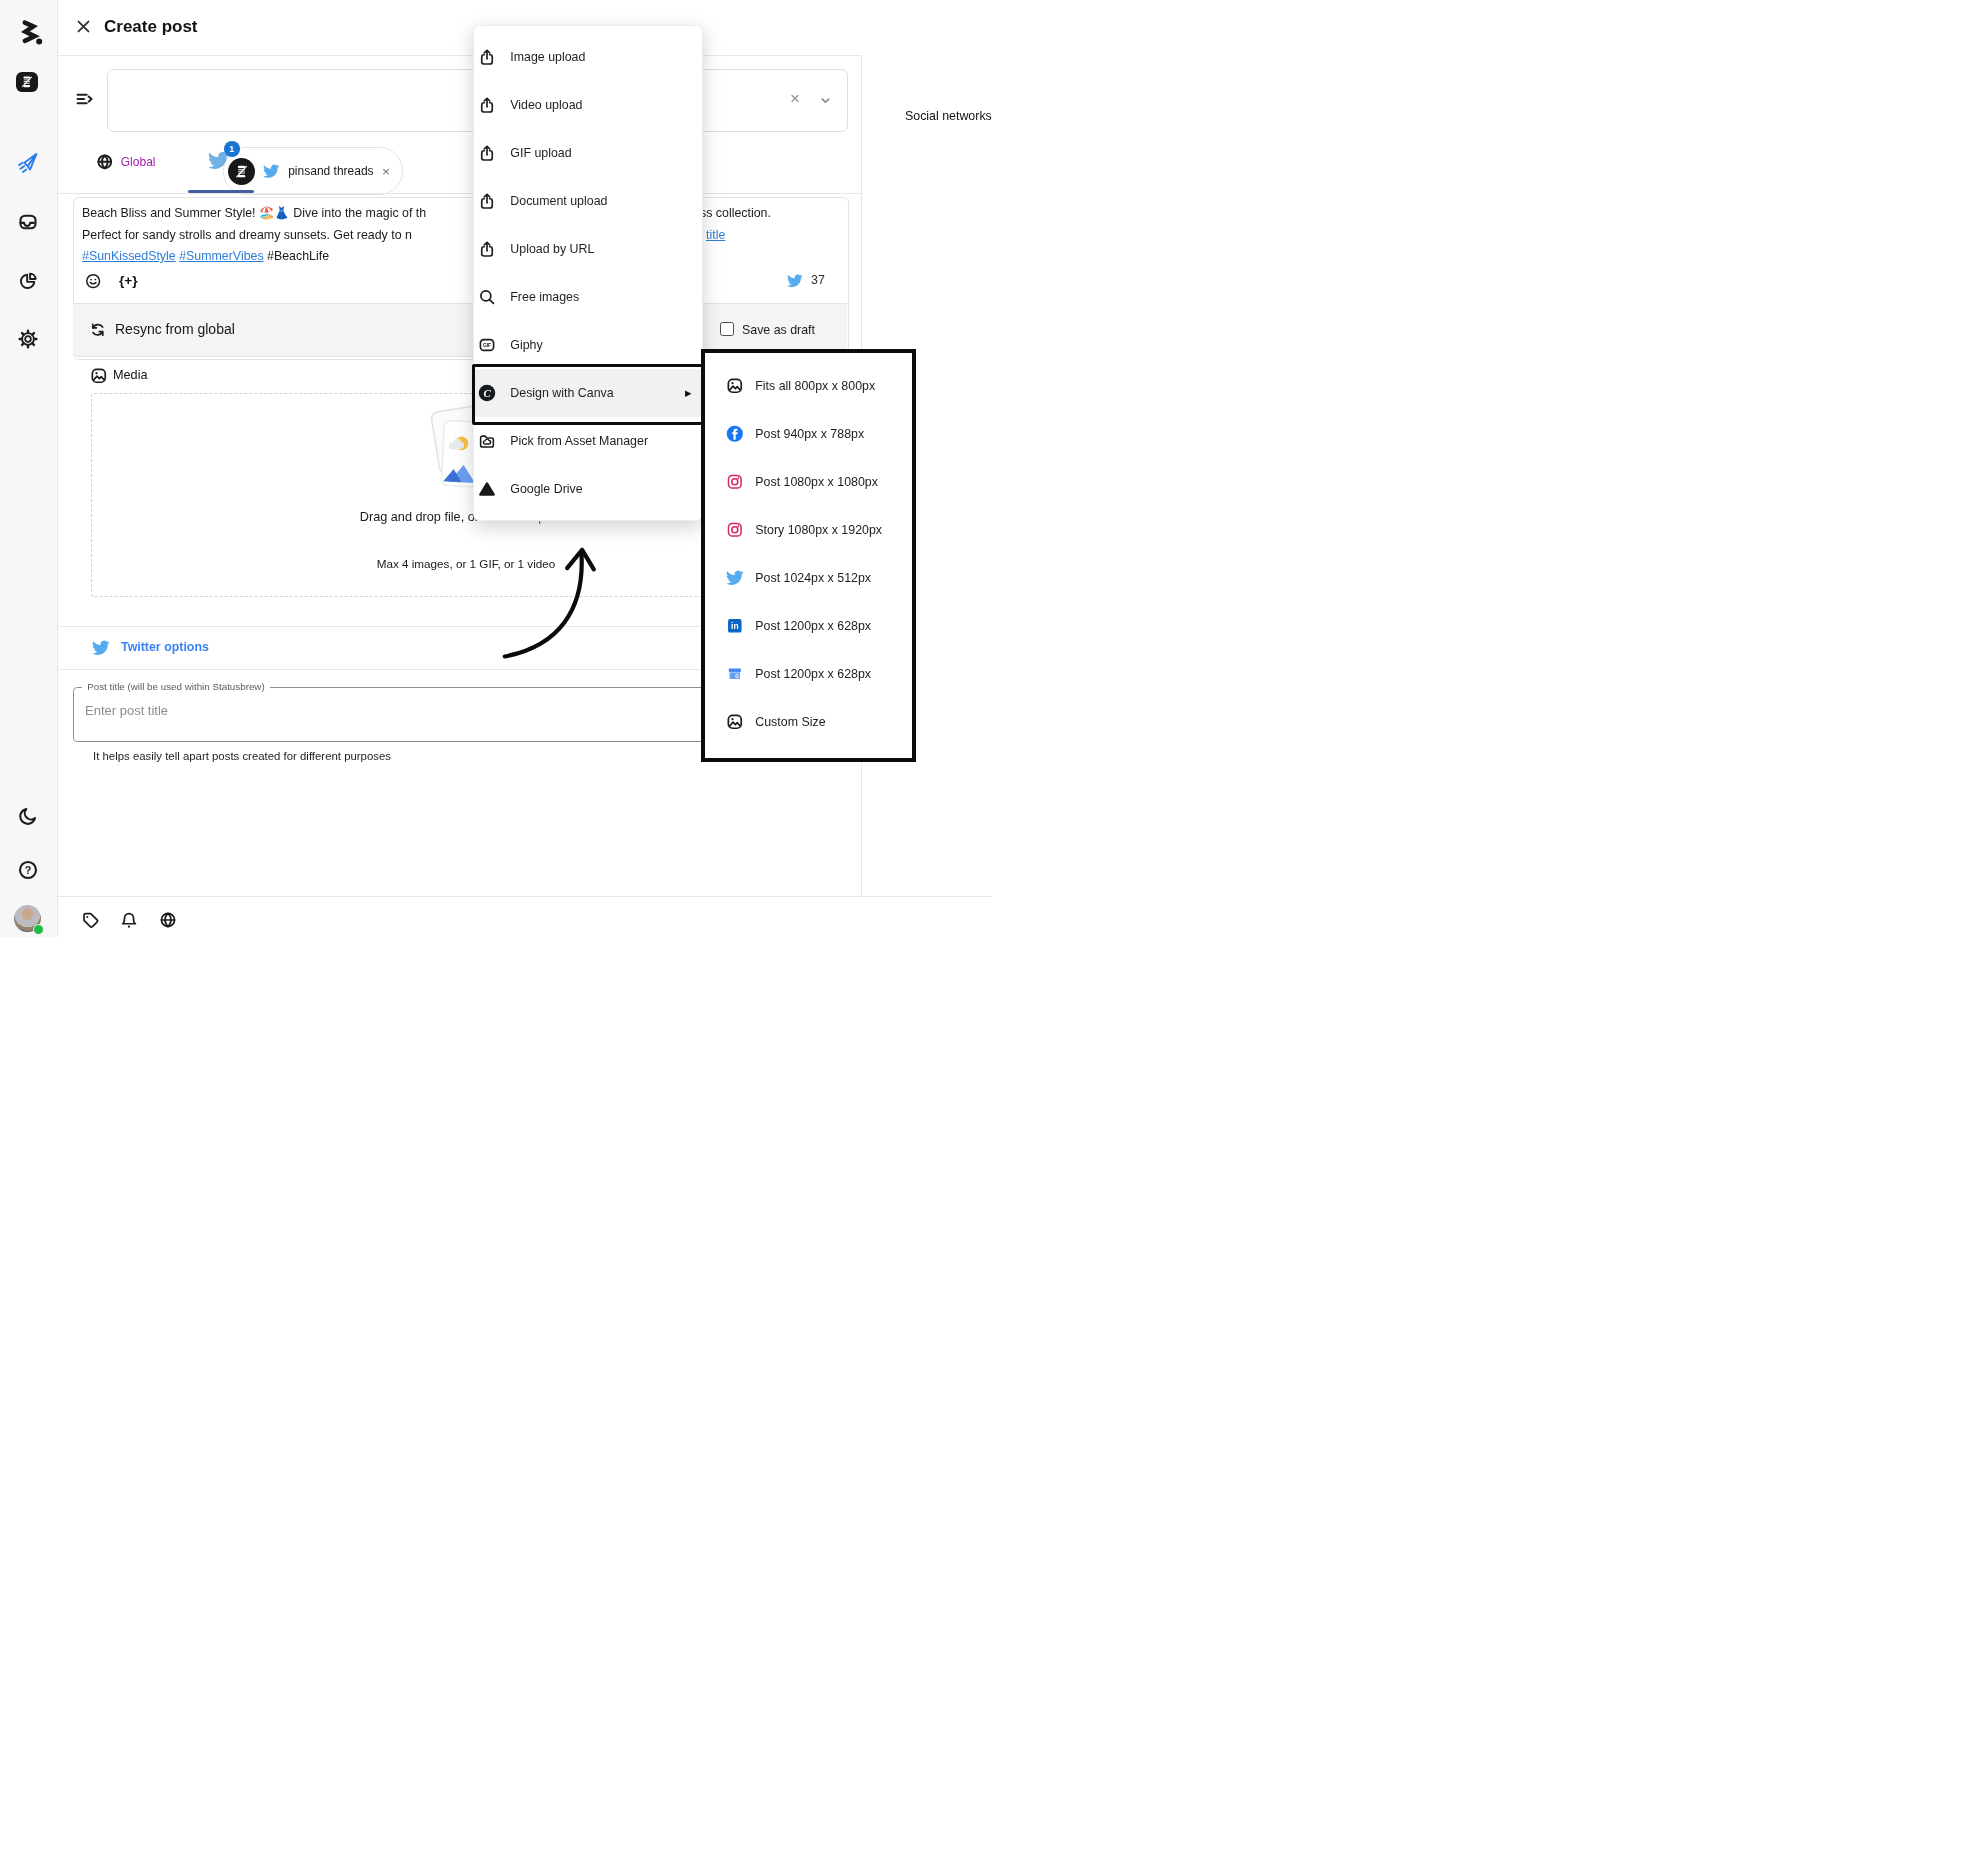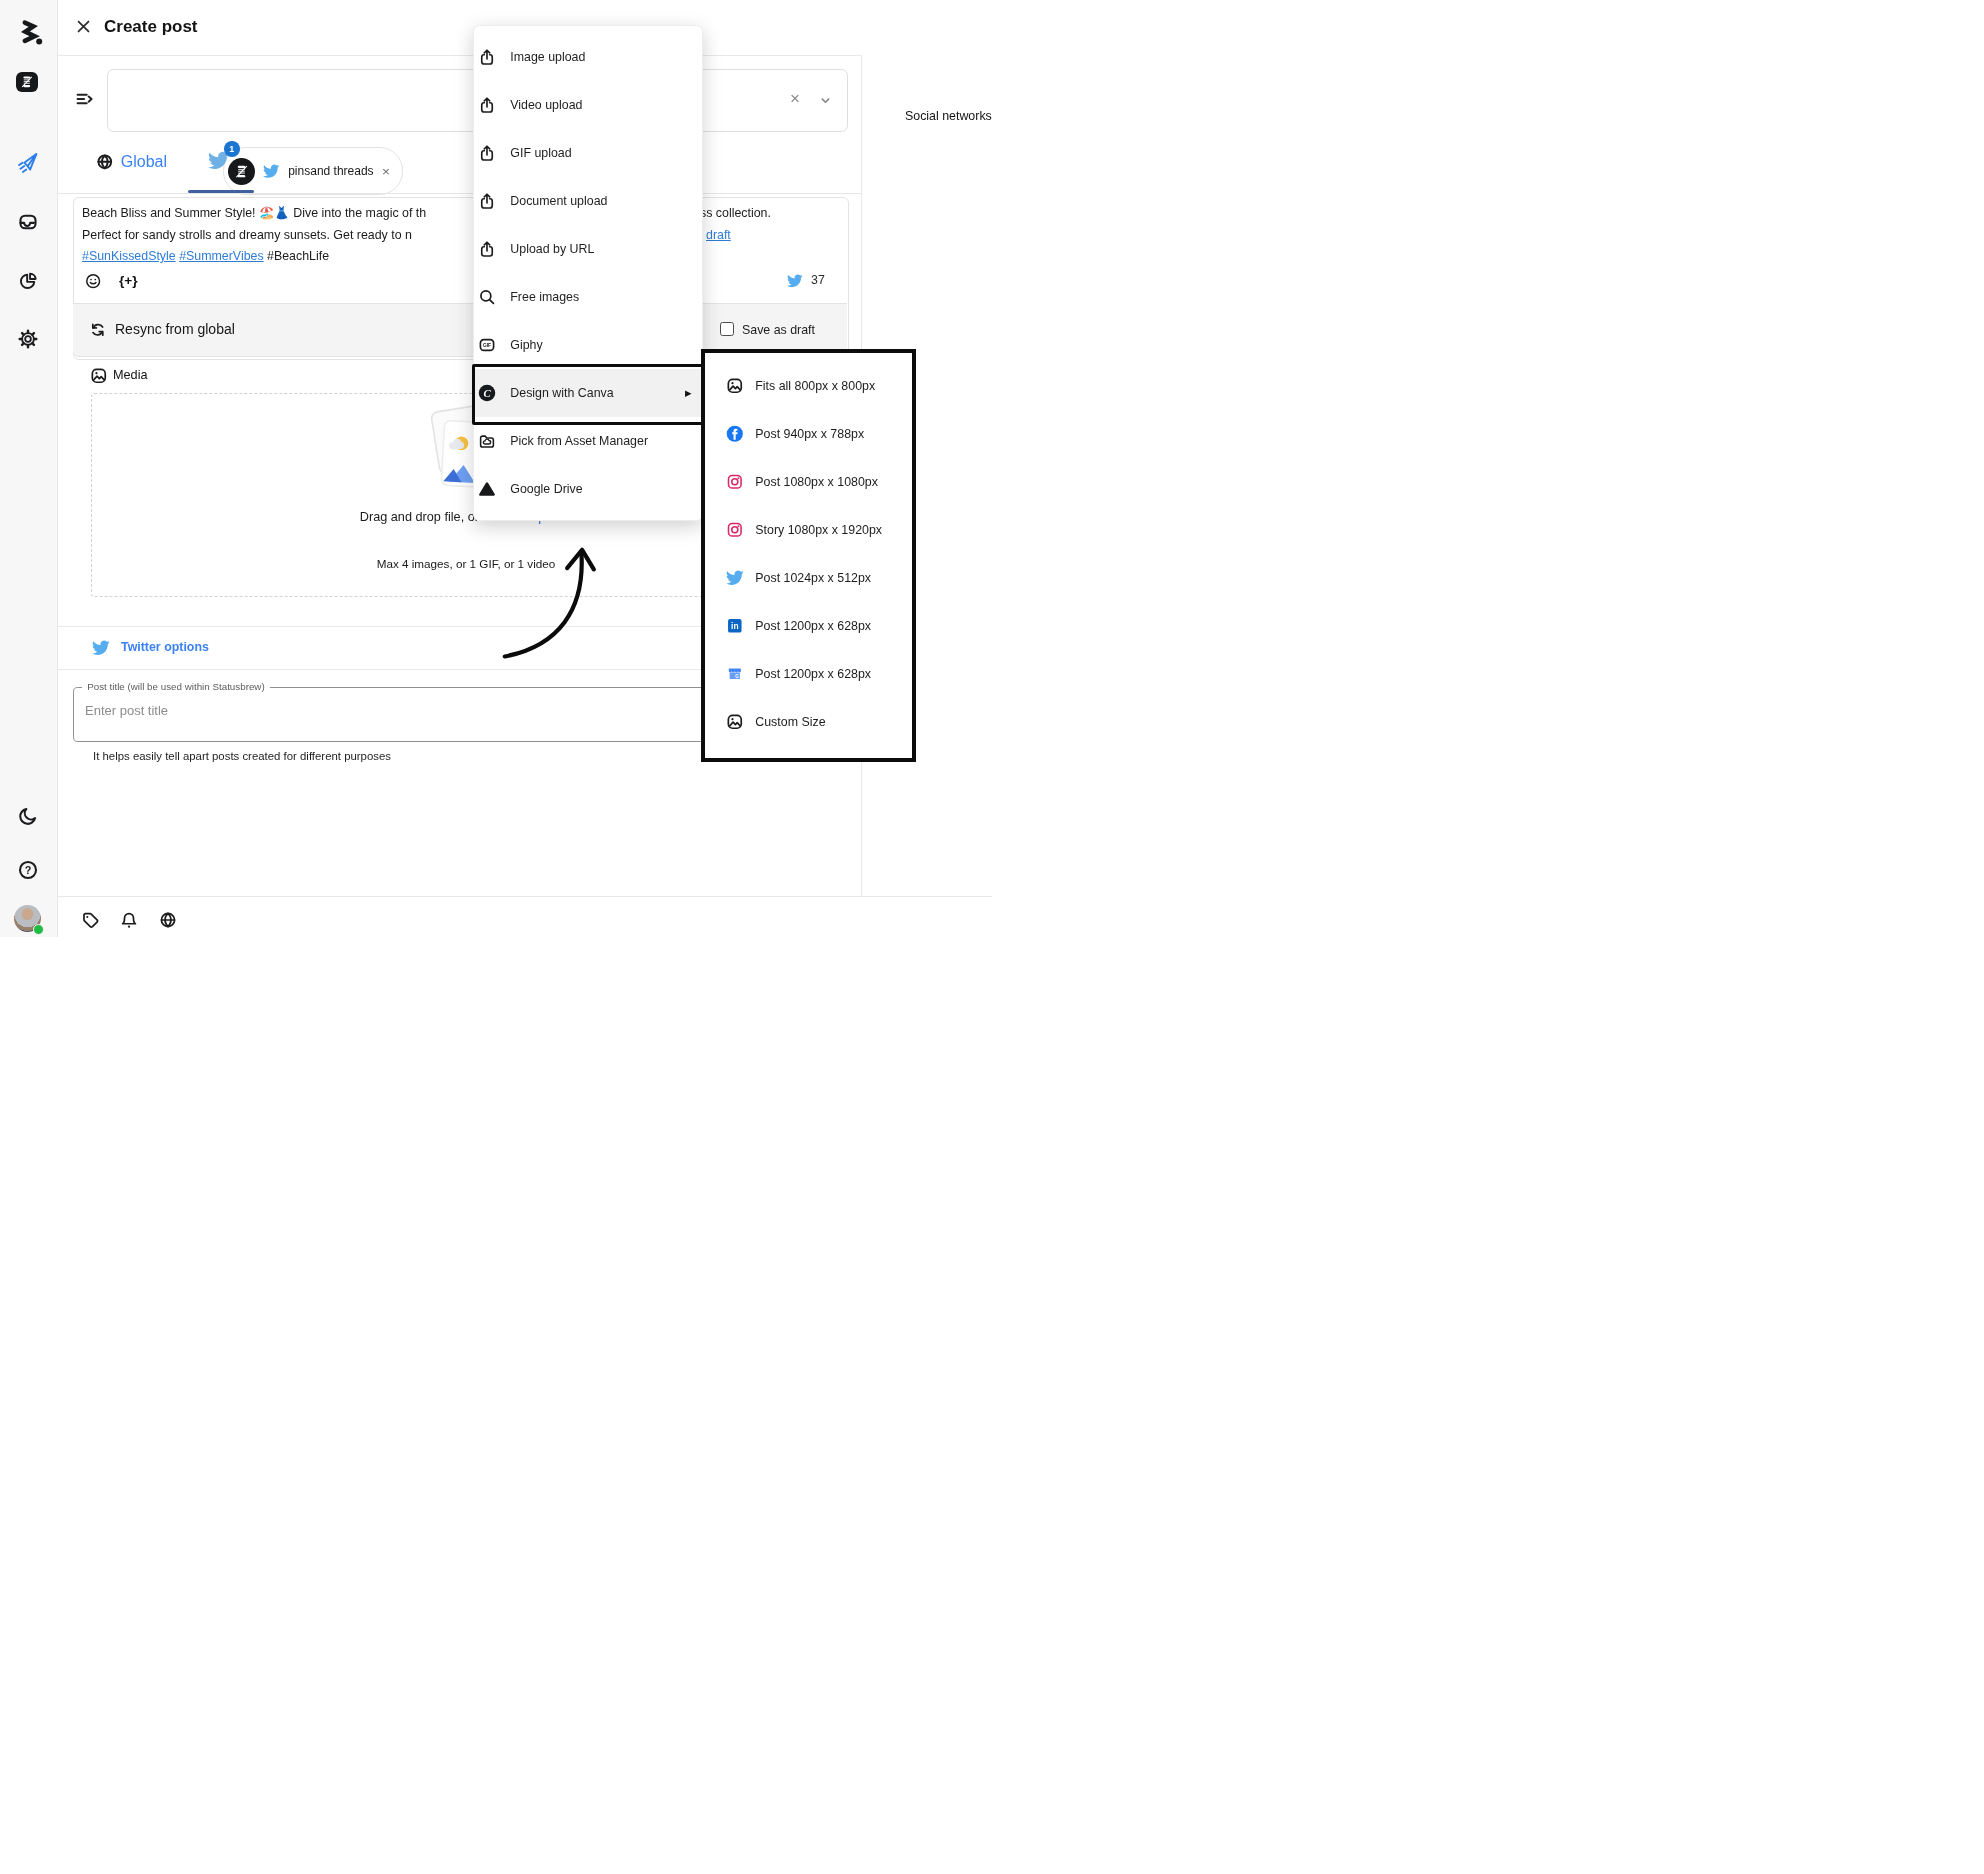--- a/index.html
+++ b/index.html
@@ -18,21 +18,21 @@
   #title{left:104px;top:17px;font-size:17px;font-weight:700;color:#141414;}
 
   
   #acc-box{left:107px;top:69px;width:739px;height:61px;border:0.7px solid #dedede;border-radius:6.5px;}
   #chip{left:115px;top:77px;height:46px;border:0.7px solid #e2e2e2;border-radius:23.4px;display:flex;align-items:center;padding:0 11.7px 0 3.9px;gap:8.5px;}
   #chip .name{font-size:12px;font-weight:500;color:#1a1a1a;}
   .avatar-circ{width:27px;height:27px;border-radius:50%;background:#17181a;display:flex;align-items:center;justify-content:center;}
   .gray-x{color:#6e6e6e;font-size:13.7px;}
 
   
-  .tab-label{font-size:16px;font-weight:500;color:#3b82f6;}
+  .tab-label{font-size:12px;font-weight:500;color:#a21caf;}
   #underline{left:188px;top:190px;width:66px;height:3.3px;border-radius:2px;background:var(--tab_underline,#41609e);}
   #tabs-border{left:57px;top:193px;width:804px;height:0.7px;background:#e6e6e7;}
   #badge{left:224px;top:141px;width:15.6px;height:15.6px;border-radius:50%;background:var(--badge_blue,#1b76d2);
          color:#fff;font-size:9px;font-weight:700;display:flex;align-items:center;justify-content:center;}
 
   
   #card{left:73px;top:197px;width:774px;height:161px;border:0.7px solid #e3e3e4;border-radius:5.9px;}
   .postline{font-size:12.4px;line-height:21.5px;color:#1b1b1b;white-space:nowrap;}
   .clip{width:390px;overflow:hidden;}
   .link{color:var(--link_blue,#2e7cd6);text-decoration:underline;cursor:pointer;}
@@ -207,21 +207,21 @@
     </svg>
   </div>
   <div id="badge" class="abs">1</div>
   <div id="underline" class="abs"></div>
   <div id="tabs-border" class="abs"></div>
 
   <div id="card" class="abs"></div>
   <div class="abs postline clip" style="left:82px;top:203px;">Beach Bliss and Summer Style! 🏖️👗 Dive into the magic of th</div>
   <div class="abs postline" style="left:700px;top:203px;">ss collection.</div>
   <div class="abs postline clip" style="left:82px;top:225px;">Perfect for sandy strolls and dreamy sunsets. Get ready to n</div>
-  <div class="abs postline link" style="left:706px;top:225px;">draft</div>
+  <div class="abs postline link" style="left:706px;top:225px;">title</div>
   <div class="abs postline" style="left:82px;top:246px;">
     <span class="link">#SunKissedStyle</span>
     <span> </span>
     <span class="link">#SummerVibes</span>
     <span> </span>
     <span>#BeachLife</span>
   </div>
   <div class="abs" style="left:85px;top:273px;cursor:pointer;">
     <svg width="16.3" height="16.3" viewBox="0 0 24 24">
       <circle cx="12" cy="12" r="9.4" class="stroke" style="stroke-width:2.2"></circle>

